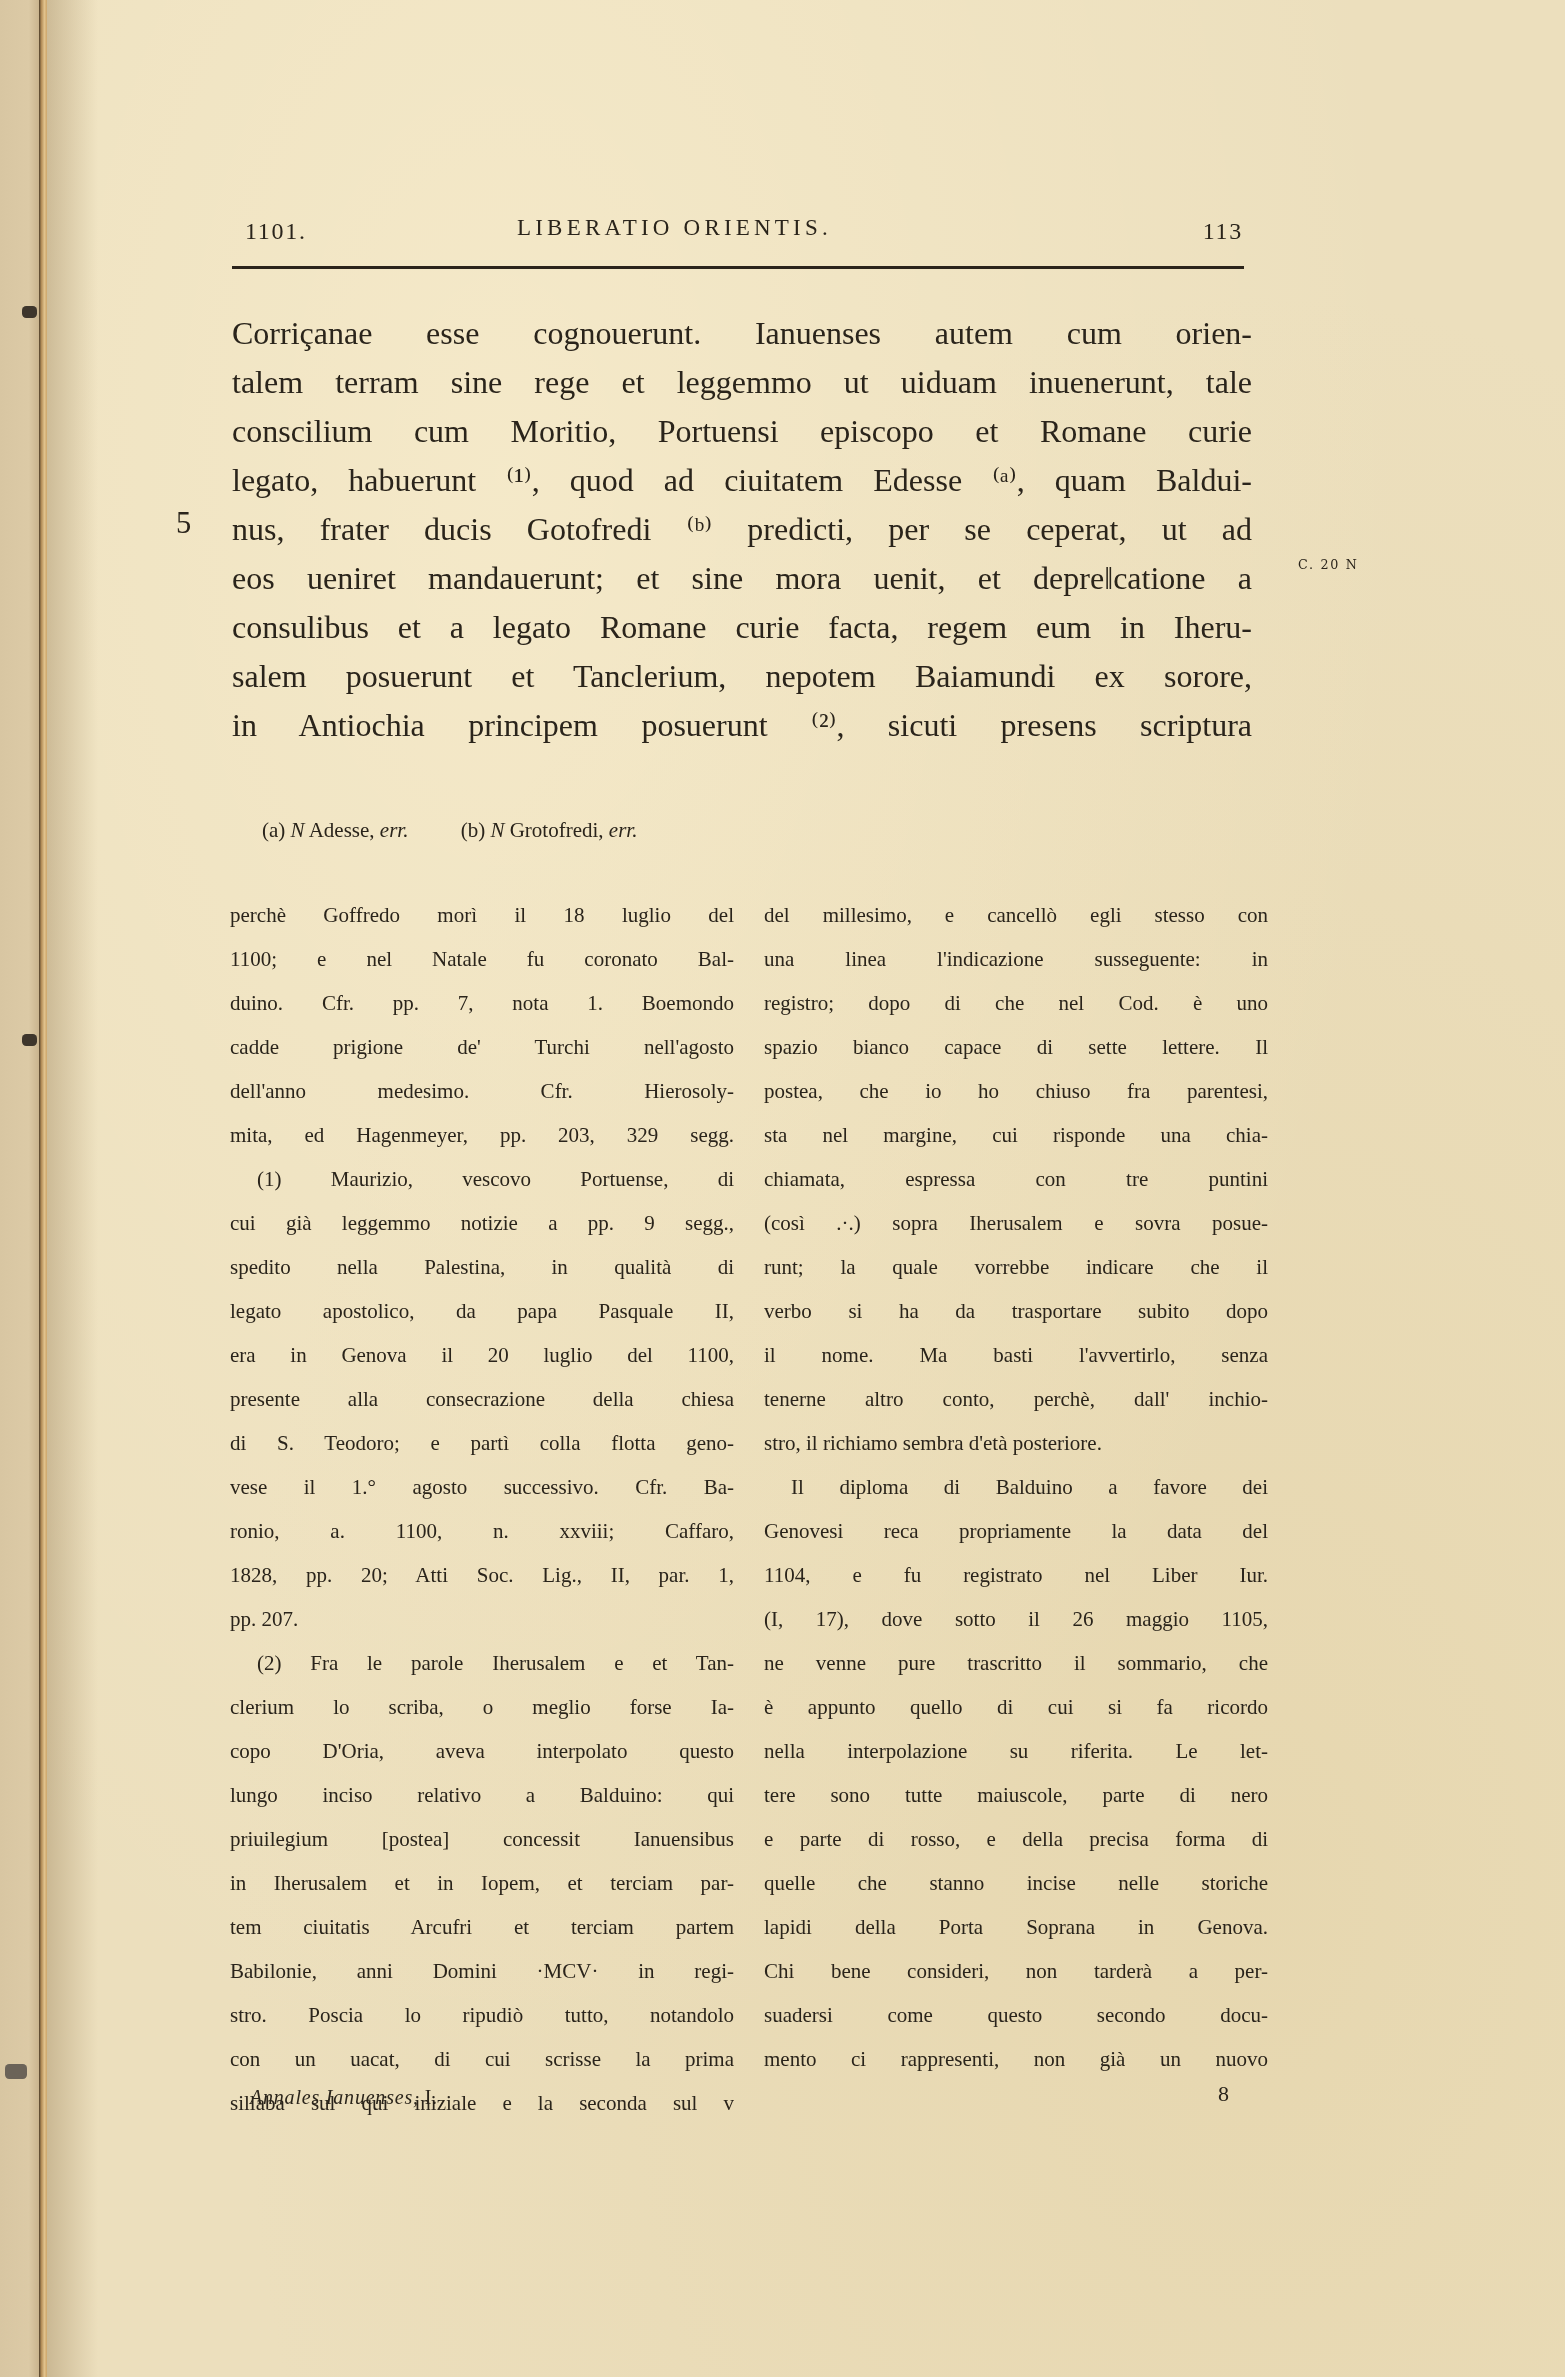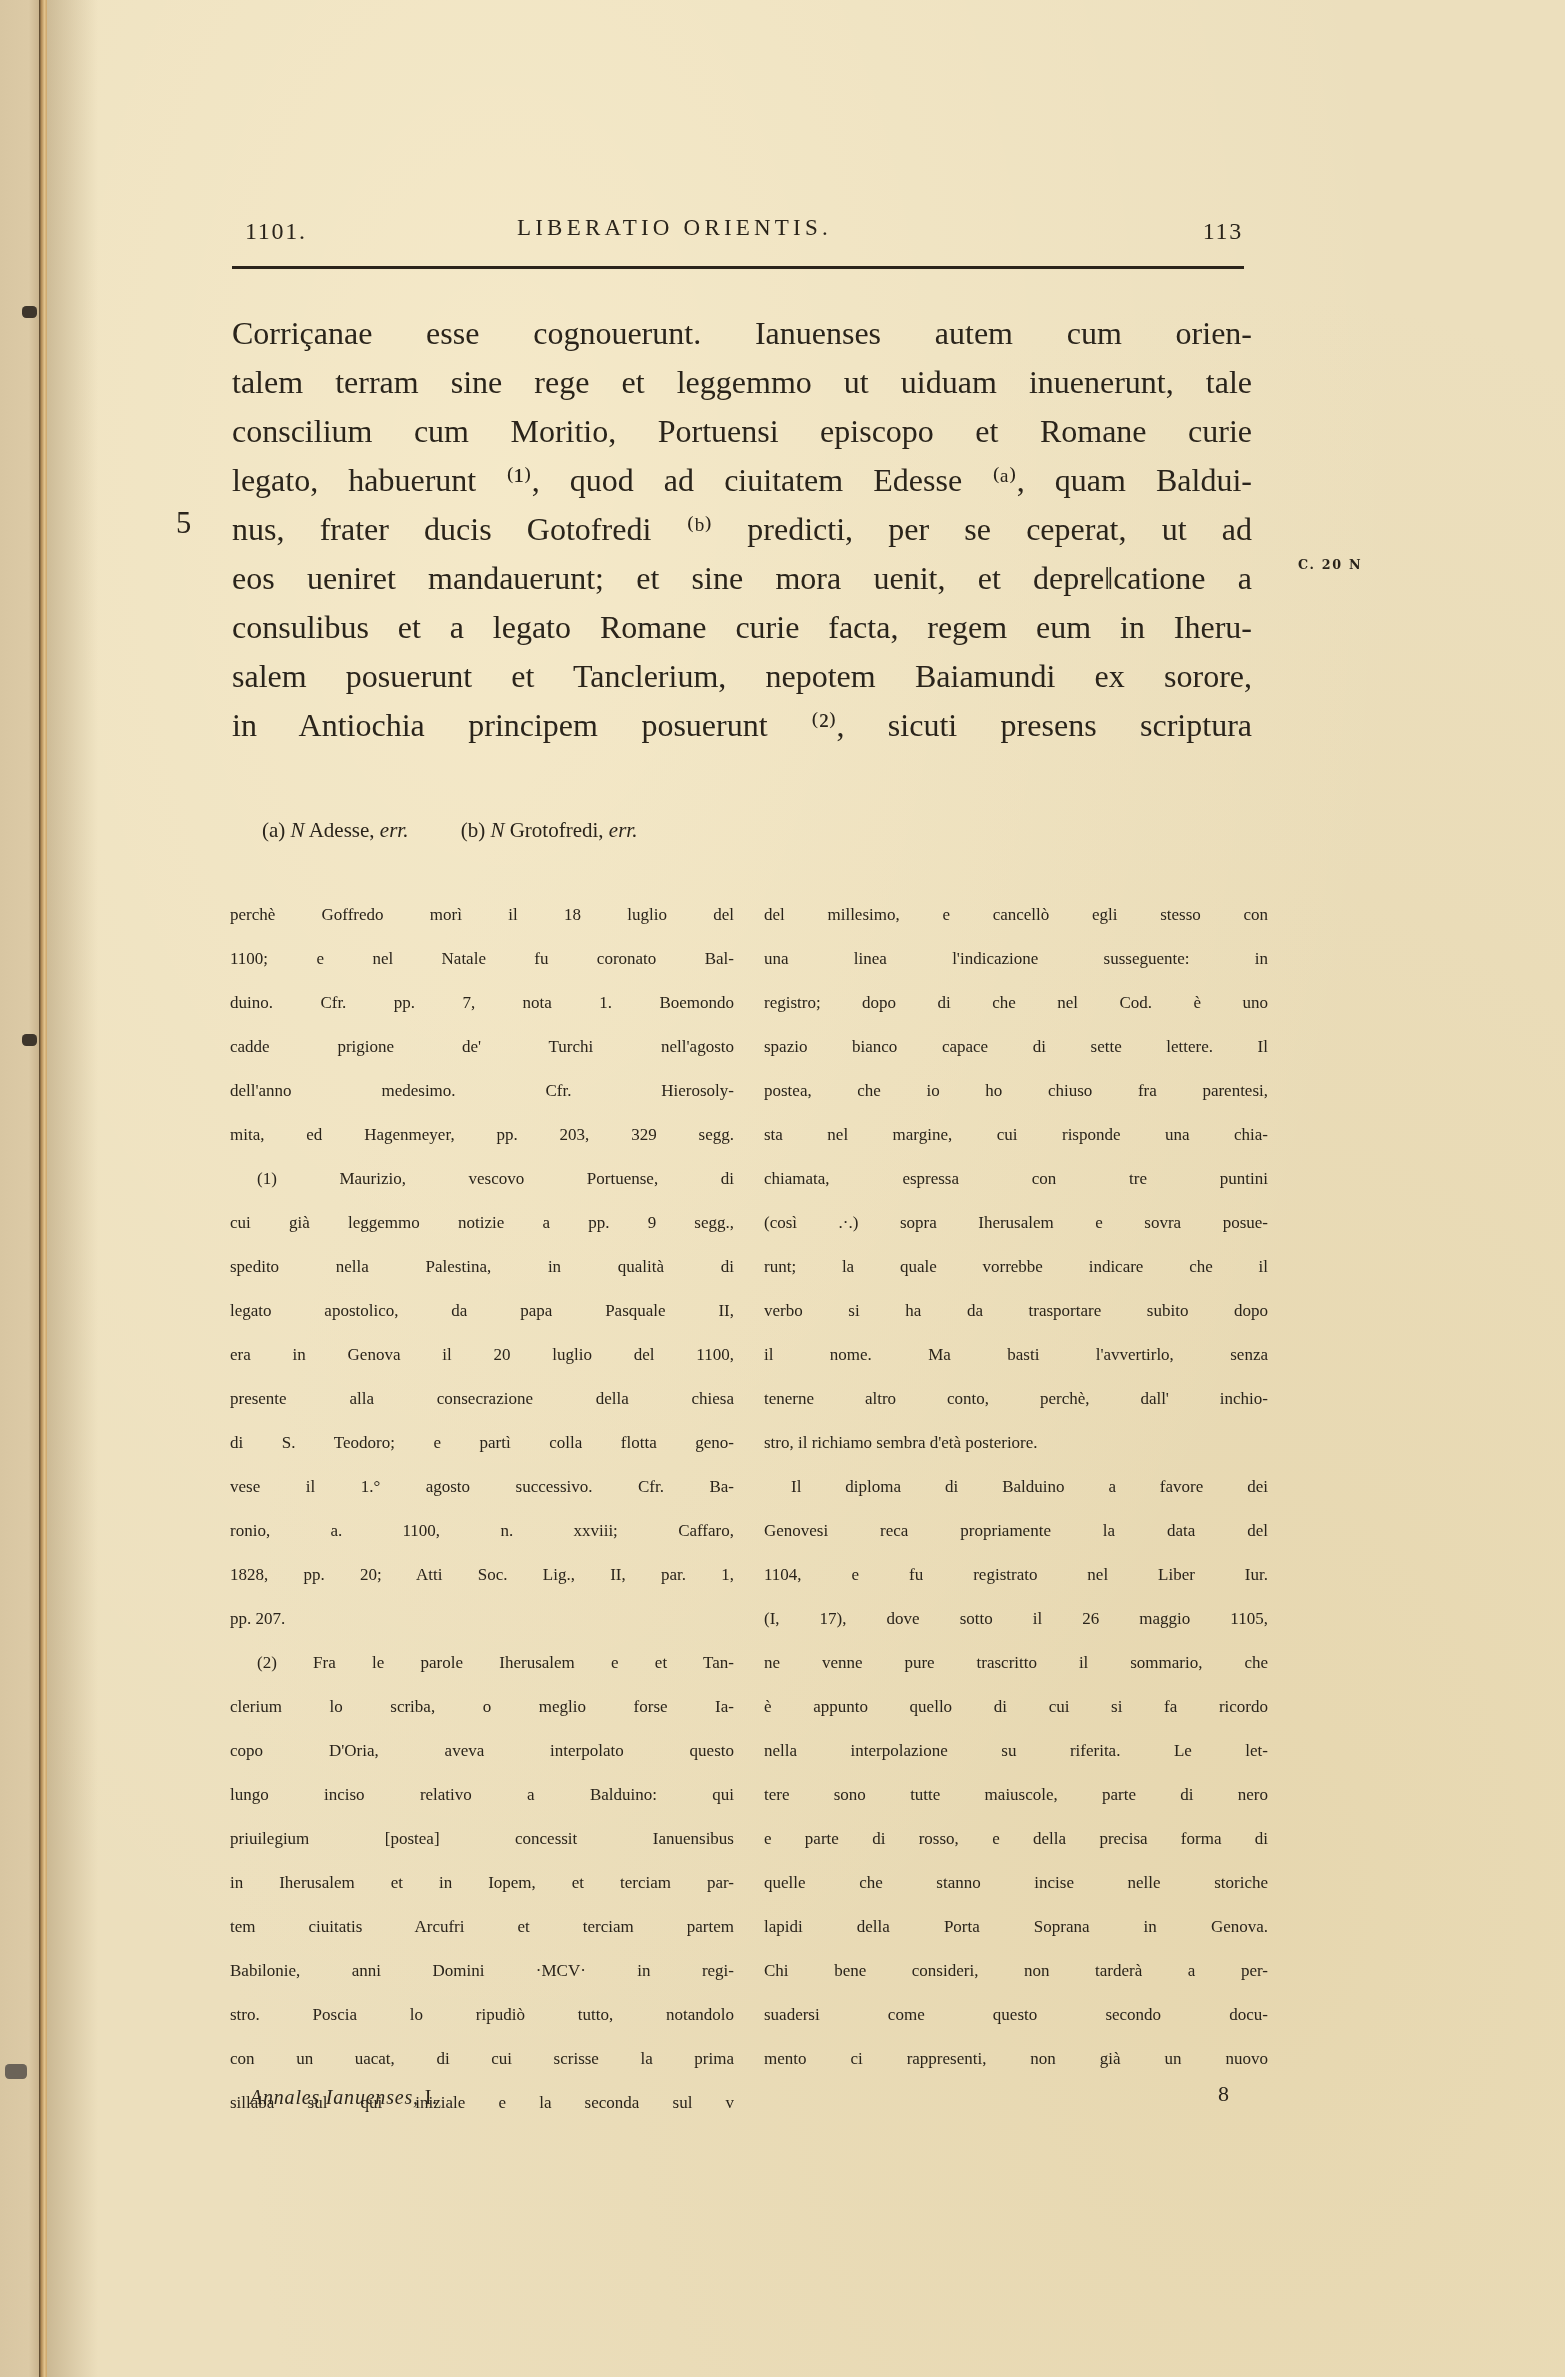--- a/index.html
+++ b/index.html
@@ -38,31 +38,31 @@
   .rh-right { position: absolute; right: 0; top: 0; font-size: 24px; }
   .rule { position: absolute; left: 232px; top: 266px; width: 1012px; height: 2.5px; background: #2b241b; }
 
   .main-text {
     position: absolute; left: 232px; top: 309px; width: 1020px;
     font-size: 32px; line-height: 49px; text-align: justify;
   }
   .main-line { display: block; height: 49px; text-align: justify; text-align-last: justify; white-space: nowrap; }
   .main-line.last { text-align-last: justify; }
   .line-num { position: absolute; left: 176px; top: 506px; font-size: 30.5px; }
-  .margin-note { position: absolute; left: 1298px; top: 557px; font-size: 12.7px; letter-spacing: 1.7px; font-family: "DejaVu Serif", serif; font-weight: bold; }
+  .margin-note { position: absolute; left: 1298px; top: 557px; font-size: 12.7px; letter-spacing: 1.7px; font-family: "DejaVu Serif", serif; font-weight: normal; }
 
   .variants {
     position: absolute; left: 262px; top: 818px; font-size: 21px; text-align: right;
   }
   .variants span.item { margin-right: 47px; }
   i { font-style: italic; }
 
   .notes-col {
     position: absolute; top: 893px; width: 504px;
-    font-size: 17px; line-height: 25px;
+    font-size: 21px; line-height: 25px;
   }
   .notes-col .nl { display: block; height: 25px; margin-bottom: 0; white-space: nowrap; text-align: justify; text-align-last: justify; line-height: 44px; }
   .notes-col .nl.end { text-align-last: left; }
   .notes-col .nl.indent { padding-left: 27px; }
   .col-left { left: 230px; }
   .col-right { left: 753px; margin-left: 11px; }
   .col-left .nl, .col-right .nl { height: 44px; }
 
   .footer-sig { position: absolute; left: 250px; top: 2086px; font-size: 20px; font-style: italic; letter-spacing: 0.8px; }
   .footer-sig .num { font-style: normal; }

